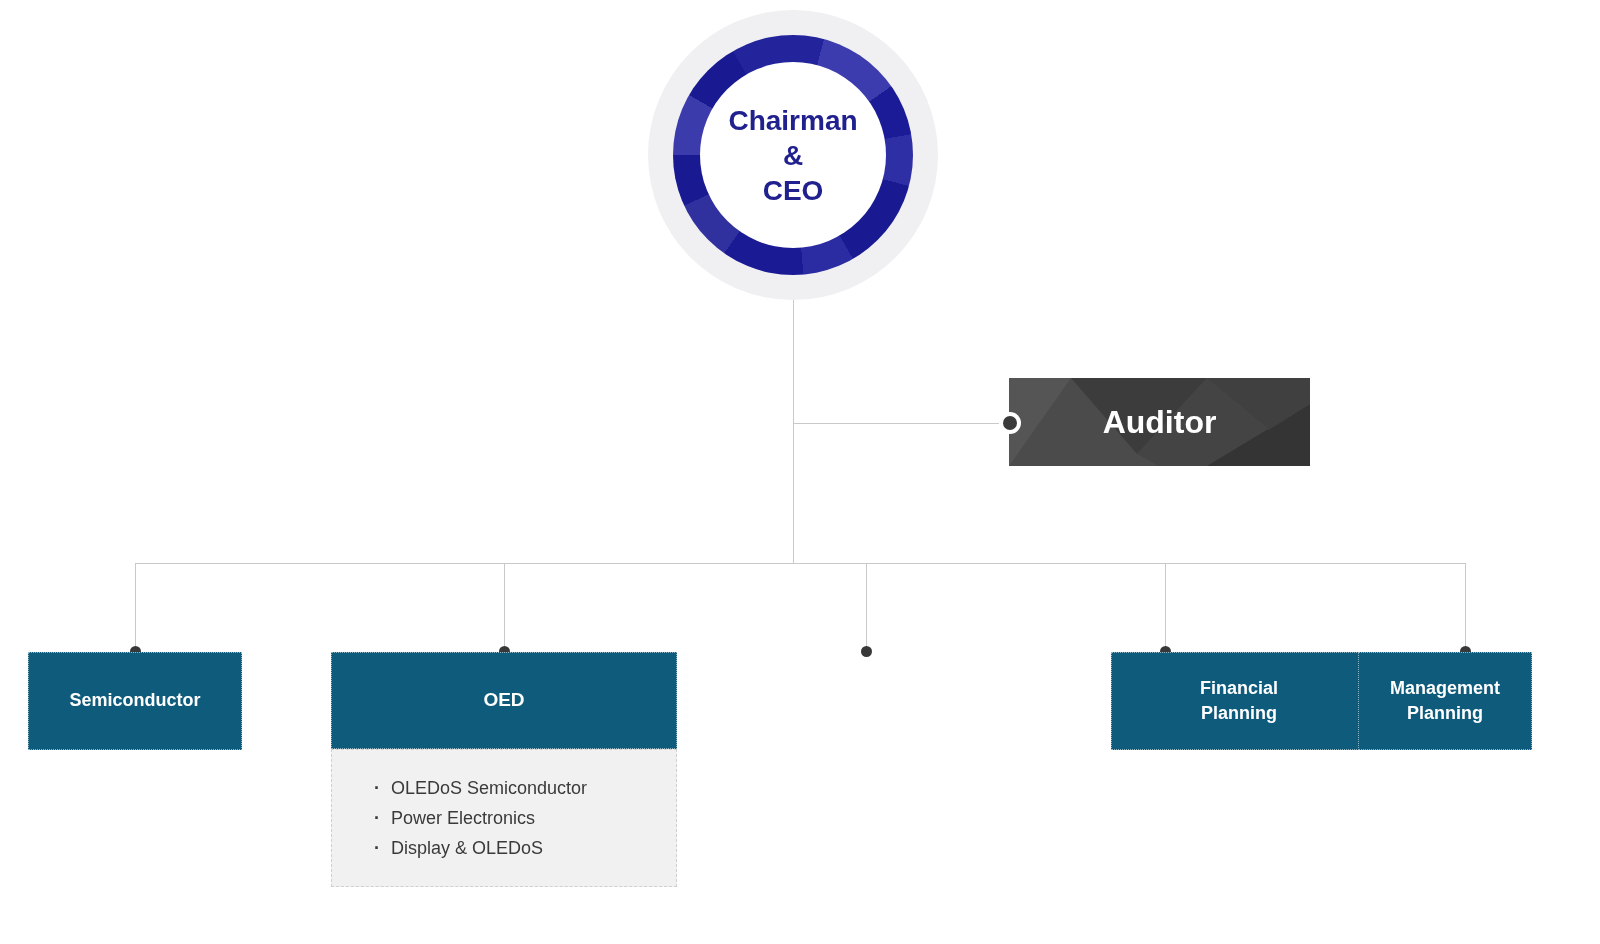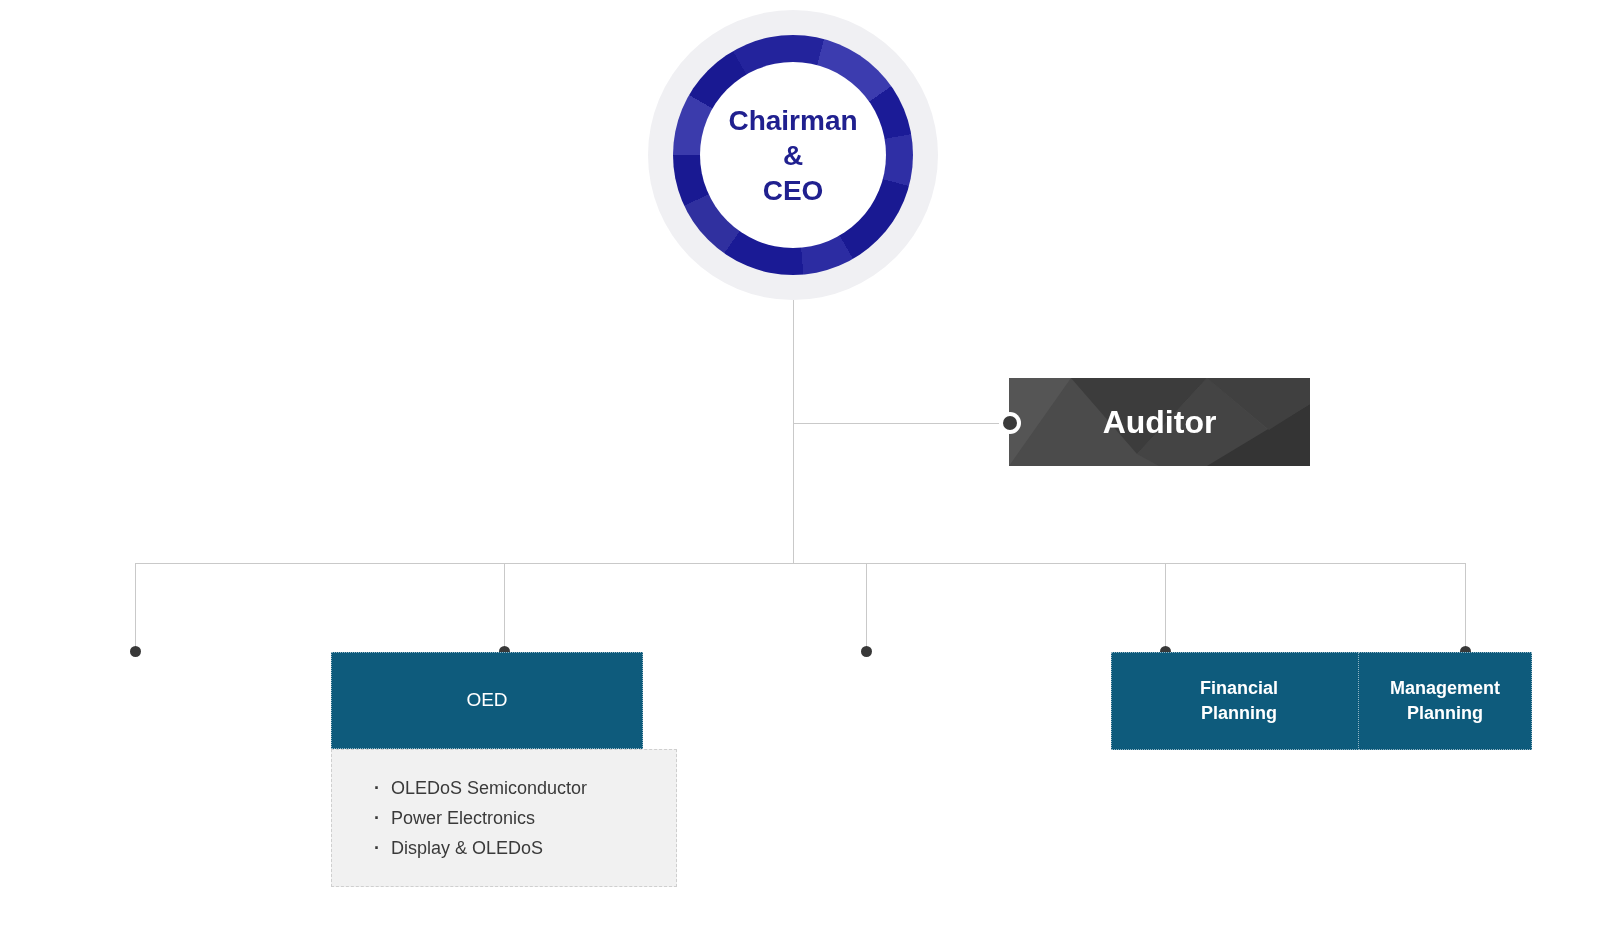--- a/index.html
+++ b/index.html
@@ -74,21 +74,21 @@
   .dept-box {
     position: absolute; top: 652px; height: 98px;
     background: #0e5b7c;
     border: 1px dotted rgba(255,255,255,0.55);
     box-sizing: border-box;
     display: flex; align-items: center; justify-content: center;
     color: #ffffff; font-size: 18px; font-weight: 600;
     text-align: center; white-space: pre-line; line-height: 1.4;
   }
   .dept-semiconductor { left: 28px;  width: 214px; }
-  .dept-oed           { left: 331px; width: 312px; height: 97px; font-weight: normal; font-size: 19px; }
+  .dept-oed           { left: 331px; width: 346px; height: 97px; font-weight: bold; font-size: 19px; }
   .dept-rnd           { left: 757px; width: 218px; }
   .dept-financial     { left: 1111px; width: 256px; }
   .dept-management    { left: 1358px; width: 174px; text-align: center; }
 
   .connector-dot {
     position: absolute; top: 646px;
     width: 11px; height: 11px; border-radius: 50%;
     background: #383838;
   }
 
@@ -142,20 +142,23 @@
   </div>
   <div class="marker-outer"></div>
   <div class="marker-inner"></div>
 
   <div class="connector-dot" style="left:130px;"></div>
   <div class="connector-dot" style="left:499px;"></div>
   <div class="connector-dot" style="left:861px;"></div>
   <div class="connector-dot" style="left:1160px;"></div>
   <div class="connector-dot" style="left:1460px;"></div>
 
+  <div class="dept-box dept-semiconductor">
+    <span>Semiconductor</span>
+  </div>
 
   <div class="dept-box dept-oed">
     <span>OED</span>
   </div>
 
 
   <div class="dept-box dept-financial">
     <span>Financial
 Planning</span>
   </div>

